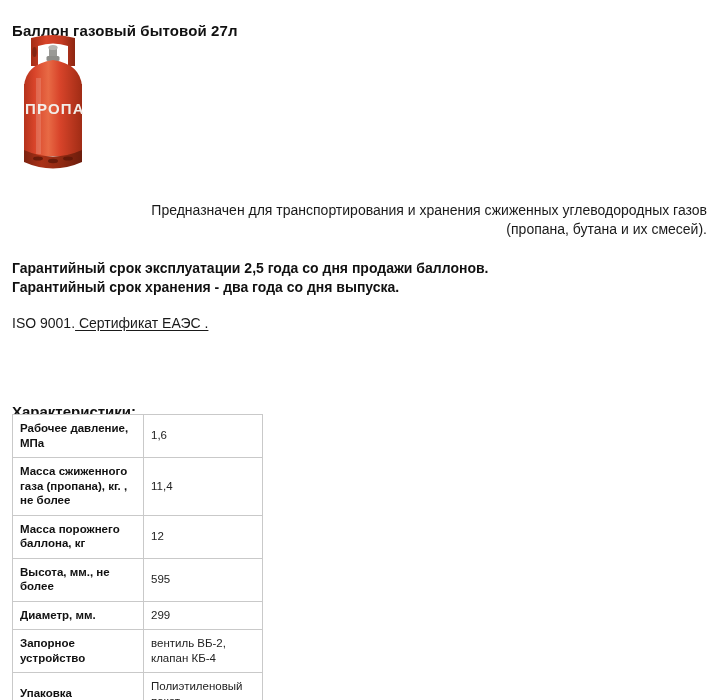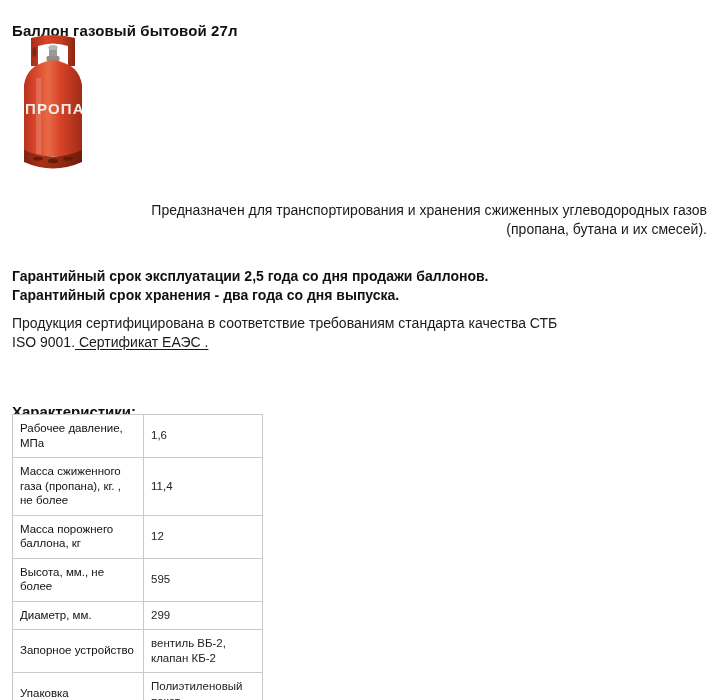--- a/index.html
+++ b/index.html
@@ -62,21 +62,21 @@
   .desc-block {
     position: absolute;
     left: 12px;
     width: 695px;
     font-size: 14px;
     line-height: 19px;
     color: #1a1a1a;
   }
   .desc-intro { top: 201px; text-align: right; }
   .desc-warranty {
-    top: 267px;
+    top: 259px;
     font-weight: bold;
     color: #111111;
   }
   .desc-cert { top: 314px; }
 
   .desc-block .line { display: block; }
 
   .cert-link {
     color: #1a1a1a;
     text-decoration: underline;
@@ -110,21 +110,21 @@
   }
   table.specs td {
     border: 1px solid #c9c9c9;
     vertical-align: middle;
     padding: 6px 7px 7px 7px;
     font-size: 11.5px;
     line-height: 14.5px;
   }
   table.specs td.spec-name {
     width: 116px;
-    font-weight: normal;
+    font-weight: bold;
     color: #111111;
   }
   table.specs td.spec-value {
     width: 104px;
     font-weight: normal;
     color: #222222;
   }
 </style>
 </head>
 <body>
@@ -186,21 +186,20 @@
     <span class="line">Предназначен для транспортирования и хранения сжиженных углеводородных газов</span>
     <span class="line">(пропана, бутана и их смесей).</span>
   </div>
 
   <div class="desc-block desc-warranty">
     <span class="line">Гарантийный срок эксплуатации 2,5 года со дня продажи баллонов.</span>
     <span class="line">Гарантийный срок хранения - два года со дня выпуска.</span>
   </div>
 
   <div class="desc-block desc-cert">
-    <span class="line">Продукция сертифицирована в соответствие требованиям стандарта качества СТБ</span>
     <span class="line"><span>ISO 9001.</span><a class="cert-link" href="#"> Сертификат ЕАЭС .</a></span>
   </div>
 
   <h2 class="specs-heading">Характеристики:</h2>
 
   <div class="specs-table-wrap">
     <table class="specs">
       <tbody>
         <tr>
           <td class="spec-name">Рабочее давление, МПа</td>
@@ -217,21 +216,21 @@
         <tr>
           <td class="spec-name">Высота, мм., не более</td>
           <td class="spec-value">595</td>
         </tr>
         <tr>
           <td class="spec-name">Диаметр, мм.</td>
           <td class="spec-value">299</td>
         </tr>
         <tr>
           <td class="spec-name">Запорное устройство</td>
-          <td class="spec-value">вентиль ВБ-2, клапан КБ-2</td>
+          <td class="spec-value">вентиль ВБ-2, клапан КБ-4</td>
         </tr>
         <tr>
           <td class="spec-name">Упаковка</td>
           <td class="spec-value">Полиэтиленовый пакет</td>
         </tr>
       </tbody>
     </table>
   </div>
 
 </div>

